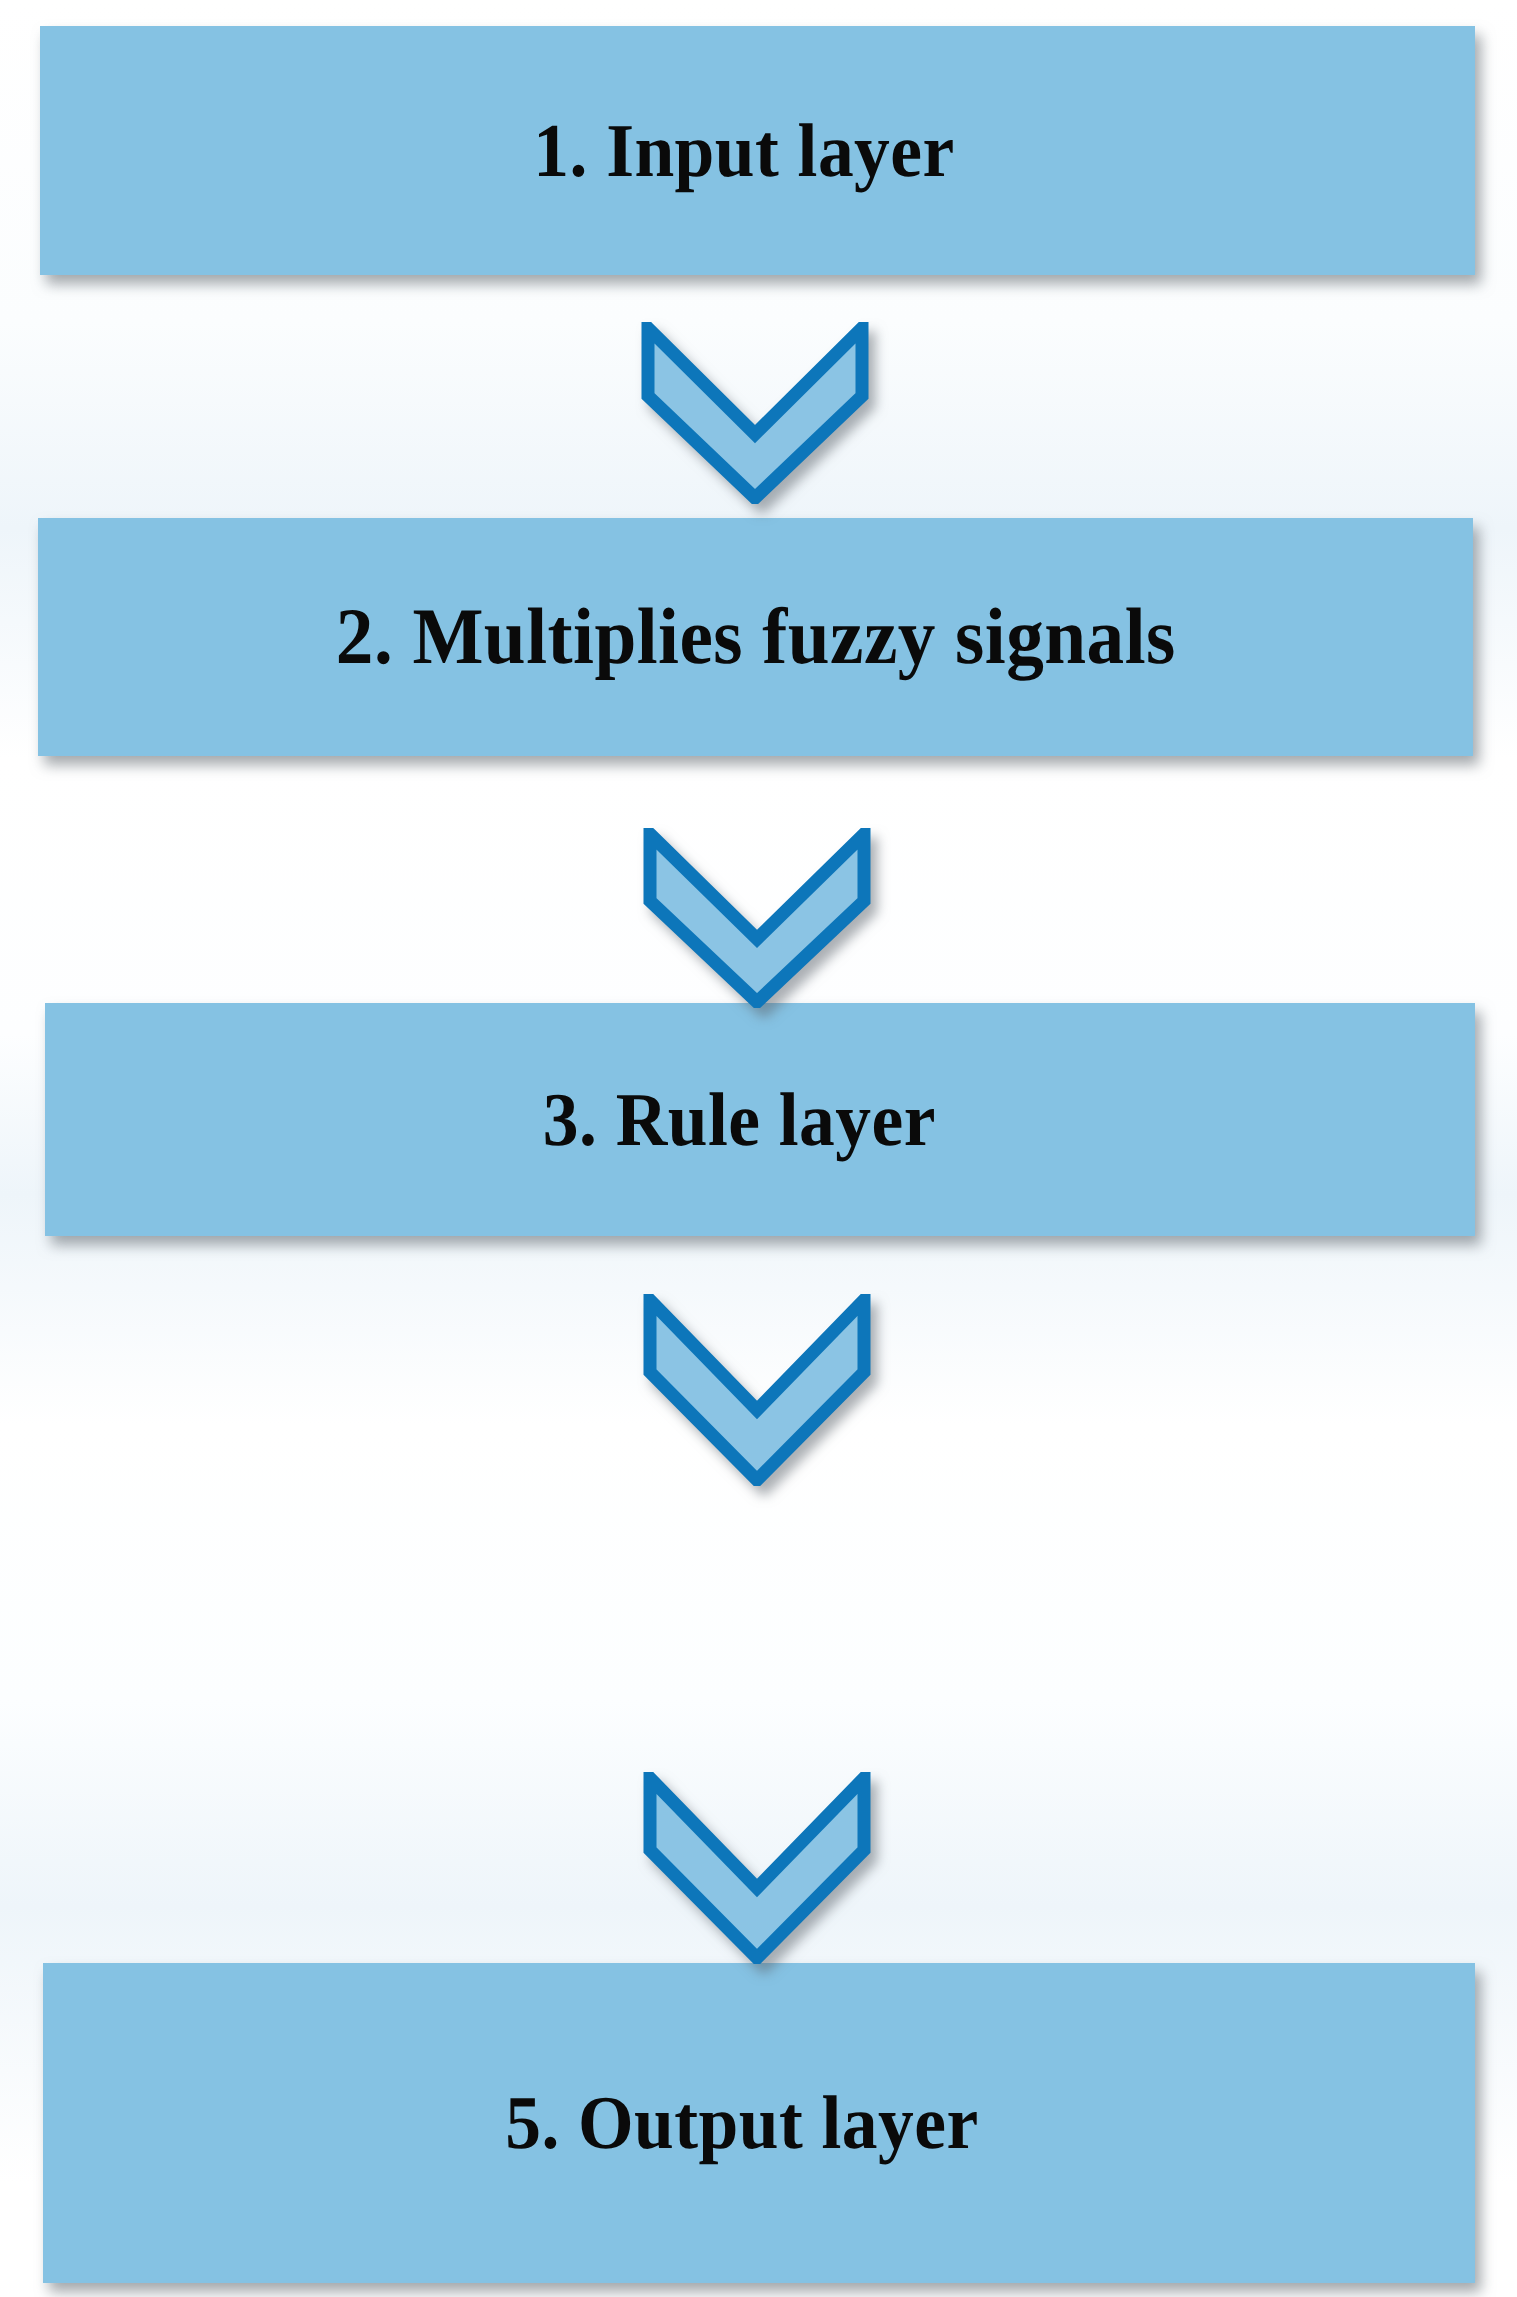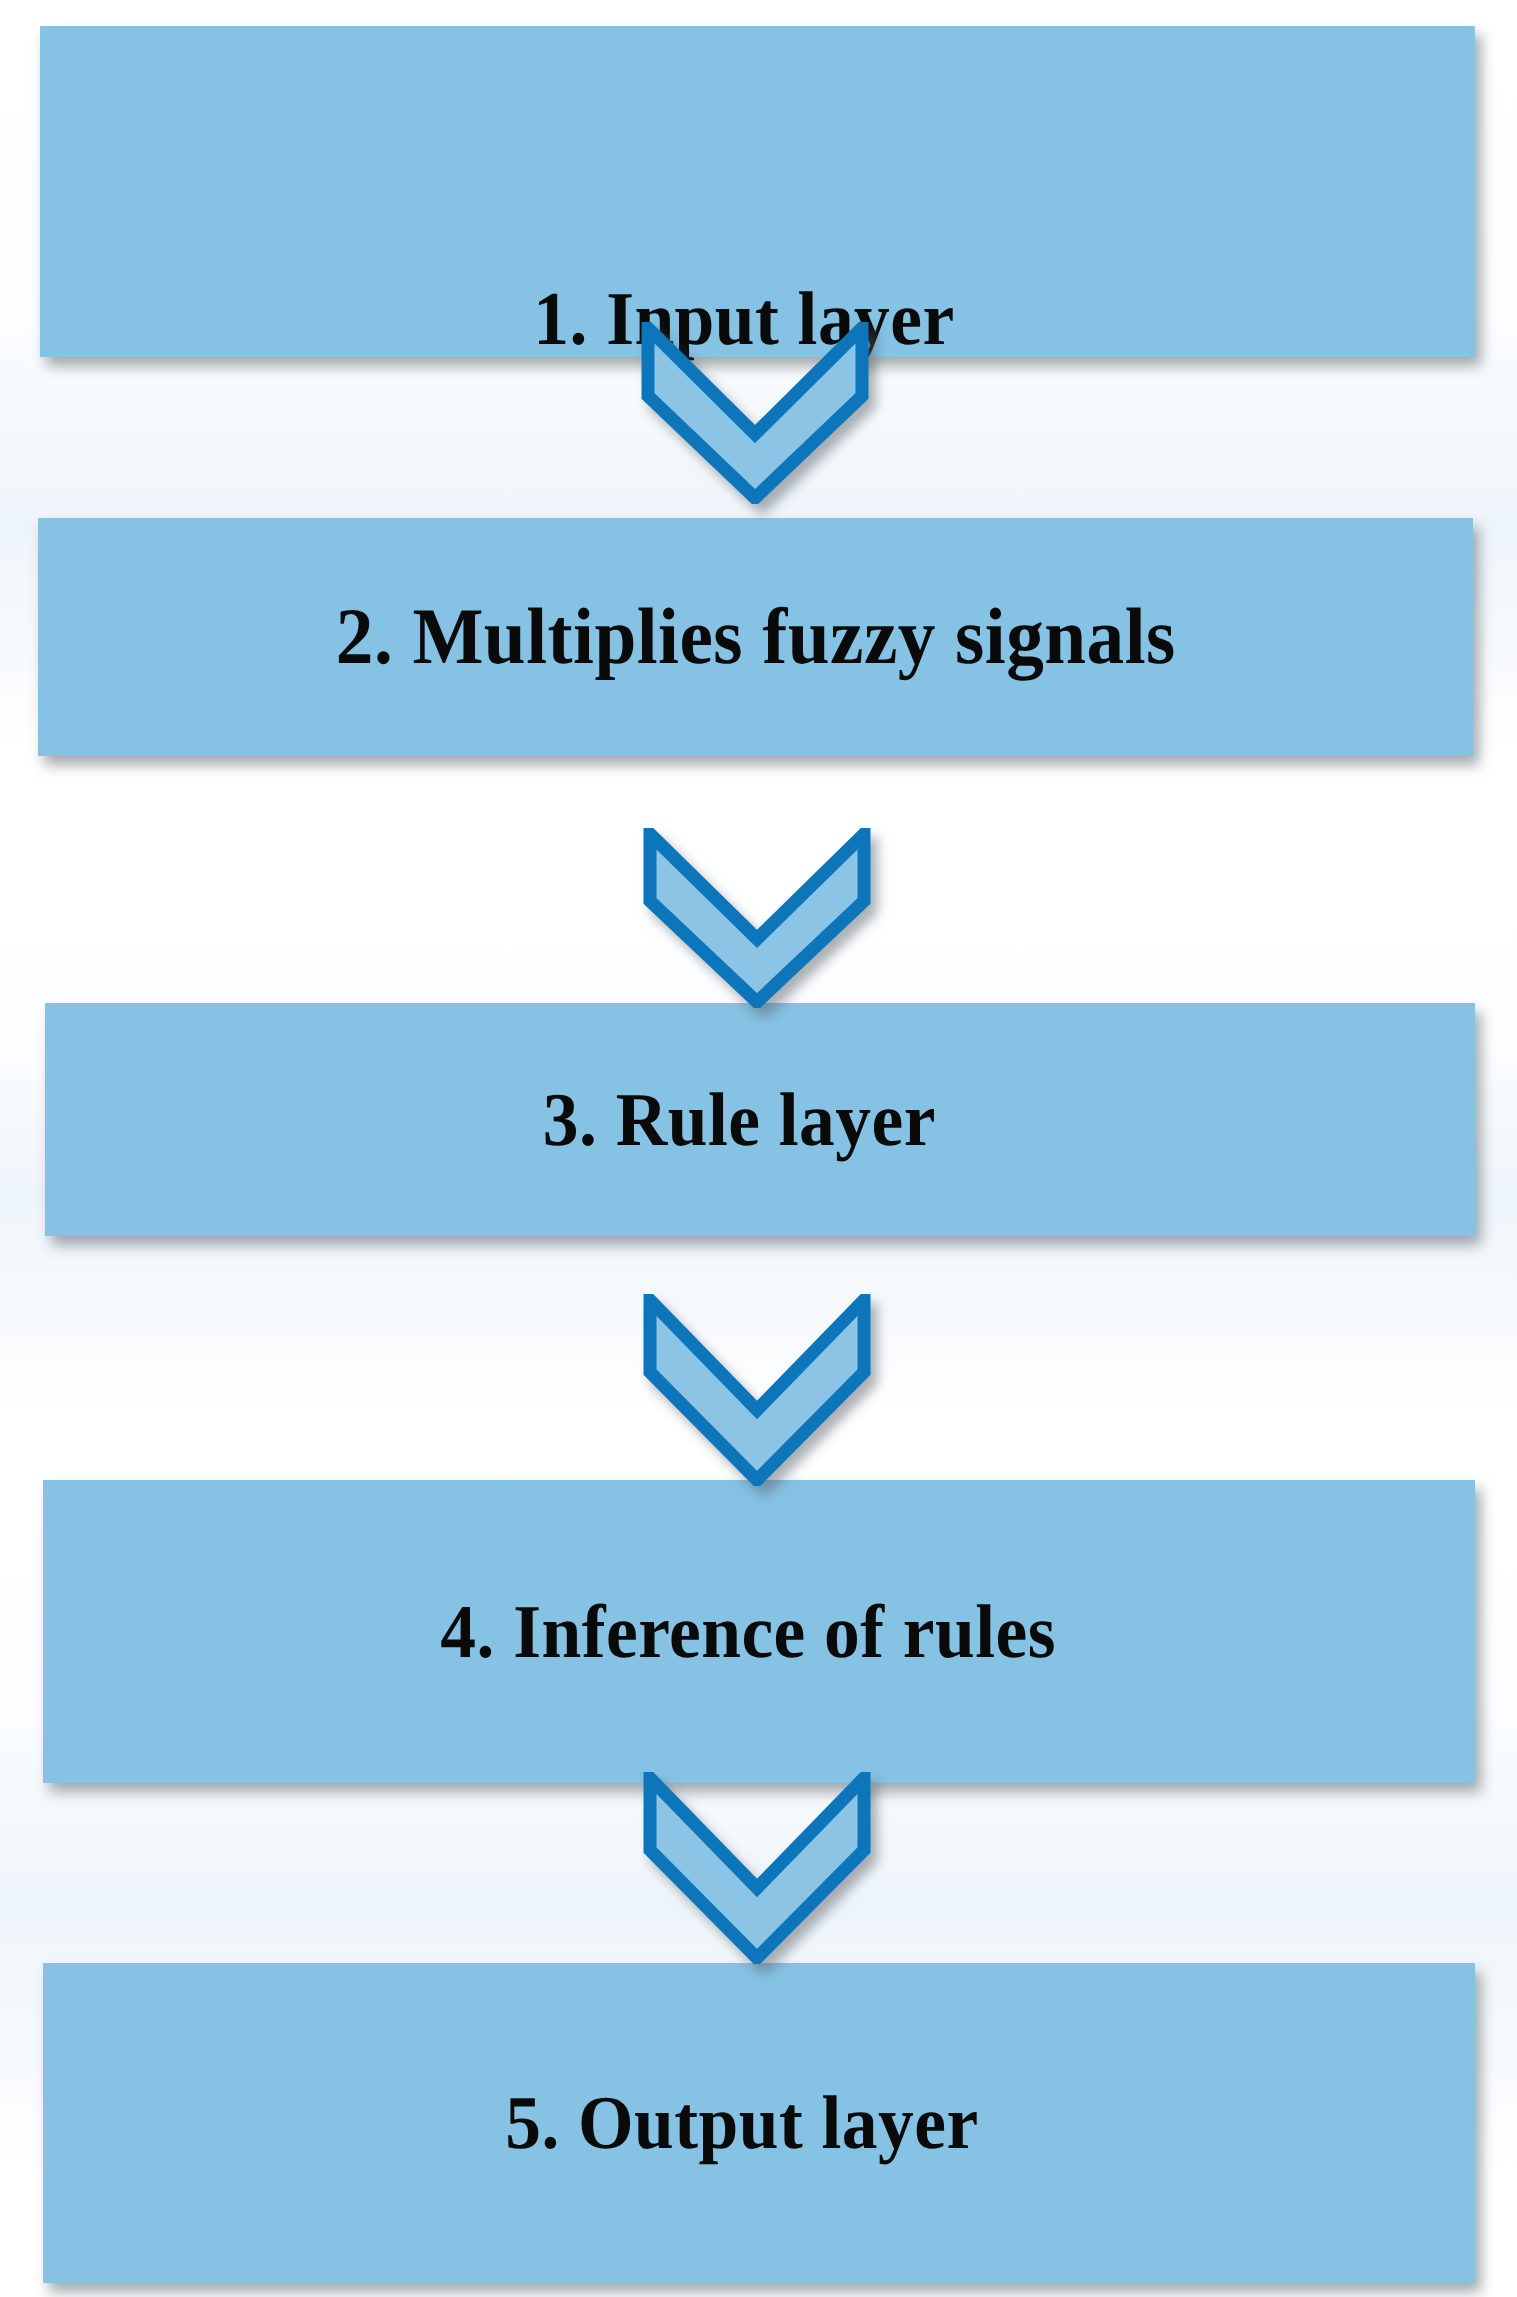--- a/index.html
+++ b/index.html
@@ -46,21 +46,21 @@
     font-weight: bold;
     font-size: 76px;
     line-height: 1;
     letter-spacing: 0.5px;
     white-space: nowrap;
     transform: scaleX(0.94);
     text-rendering: geometricPrecision;
   }
 
   
-  #box-1 { left: 40px;  top: 26px;   width: 1435px; height: 331px; align-items: flex-end; }
+  #box-1 { left: 40px;  top: 26px;   width: 1435px; height: 249px; }
   #box-2 { left: 38px;  top: 518px;  width: 1435px; height: 238px; }
   #box-3 { left: 45px;  top: 1003px; width: 1430px; height: 233px; }
   #box-4 { left: 43px;  top: 1480px; width: 1432px; height: 303px; }
   #box-5 { left: 43px;  top: 1963px; width: 1432px; height: 320px; }
 
   
   #box-1 .flow-box-label { transform: scaleX(0.94) translateX(-14px); }
   #box-2 .flow-box-label { transform: scaleX(0.94) translateX(0px);  font-size: 80px; }
   #box-3 .flow-box-label { transform: scaleX(0.94) translateX(-22px); }
   #box-4 .flow-box-label { transform: scaleX(0.94) translateX(-12px); }
@@ -108,23 +108,20 @@
   <div class="flow-box" id="box-3">
     <span class="flow-box-label">3. Rule layer</span>
   </div>
 
   <div class="chevron-arrow" id="arrow-3-4">
     <svg viewBox="0 0 230 192" preserveAspectRatio="none" aria-hidden="true">
       <polygon points="8,6 115,116 222,6 222,78 115,186 8,78" fill="#8BC4E4" stroke="#0D76BA" stroke-width="13" stroke-linejoin="miter"></polygon>
     </svg>
   </div>
 
-  <div class="flow-box" id="box-4">
-    <span class="flow-box-label">4. Inference of rules</span>
-  </div>
 
   <div class="chevron-arrow" id="arrow-4-5">
     <svg viewBox="0 0 230 192" preserveAspectRatio="none" aria-hidden="true">
       <polygon points="8,6 115,116 222,6 222,78 115,186 8,78" fill="#8BC4E4" stroke="#0D76BA" stroke-width="13" stroke-linejoin="miter"></polygon>
     </svg>
   </div>
 
   <div class="flow-box" id="box-5">
     <span class="flow-box-label">5. Output layer</span>
   </div>

